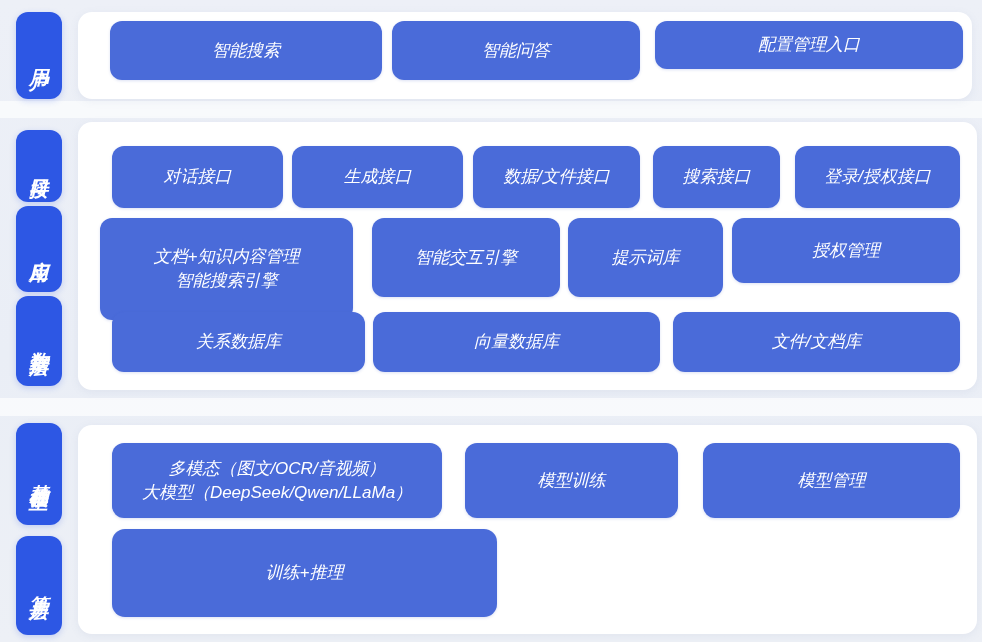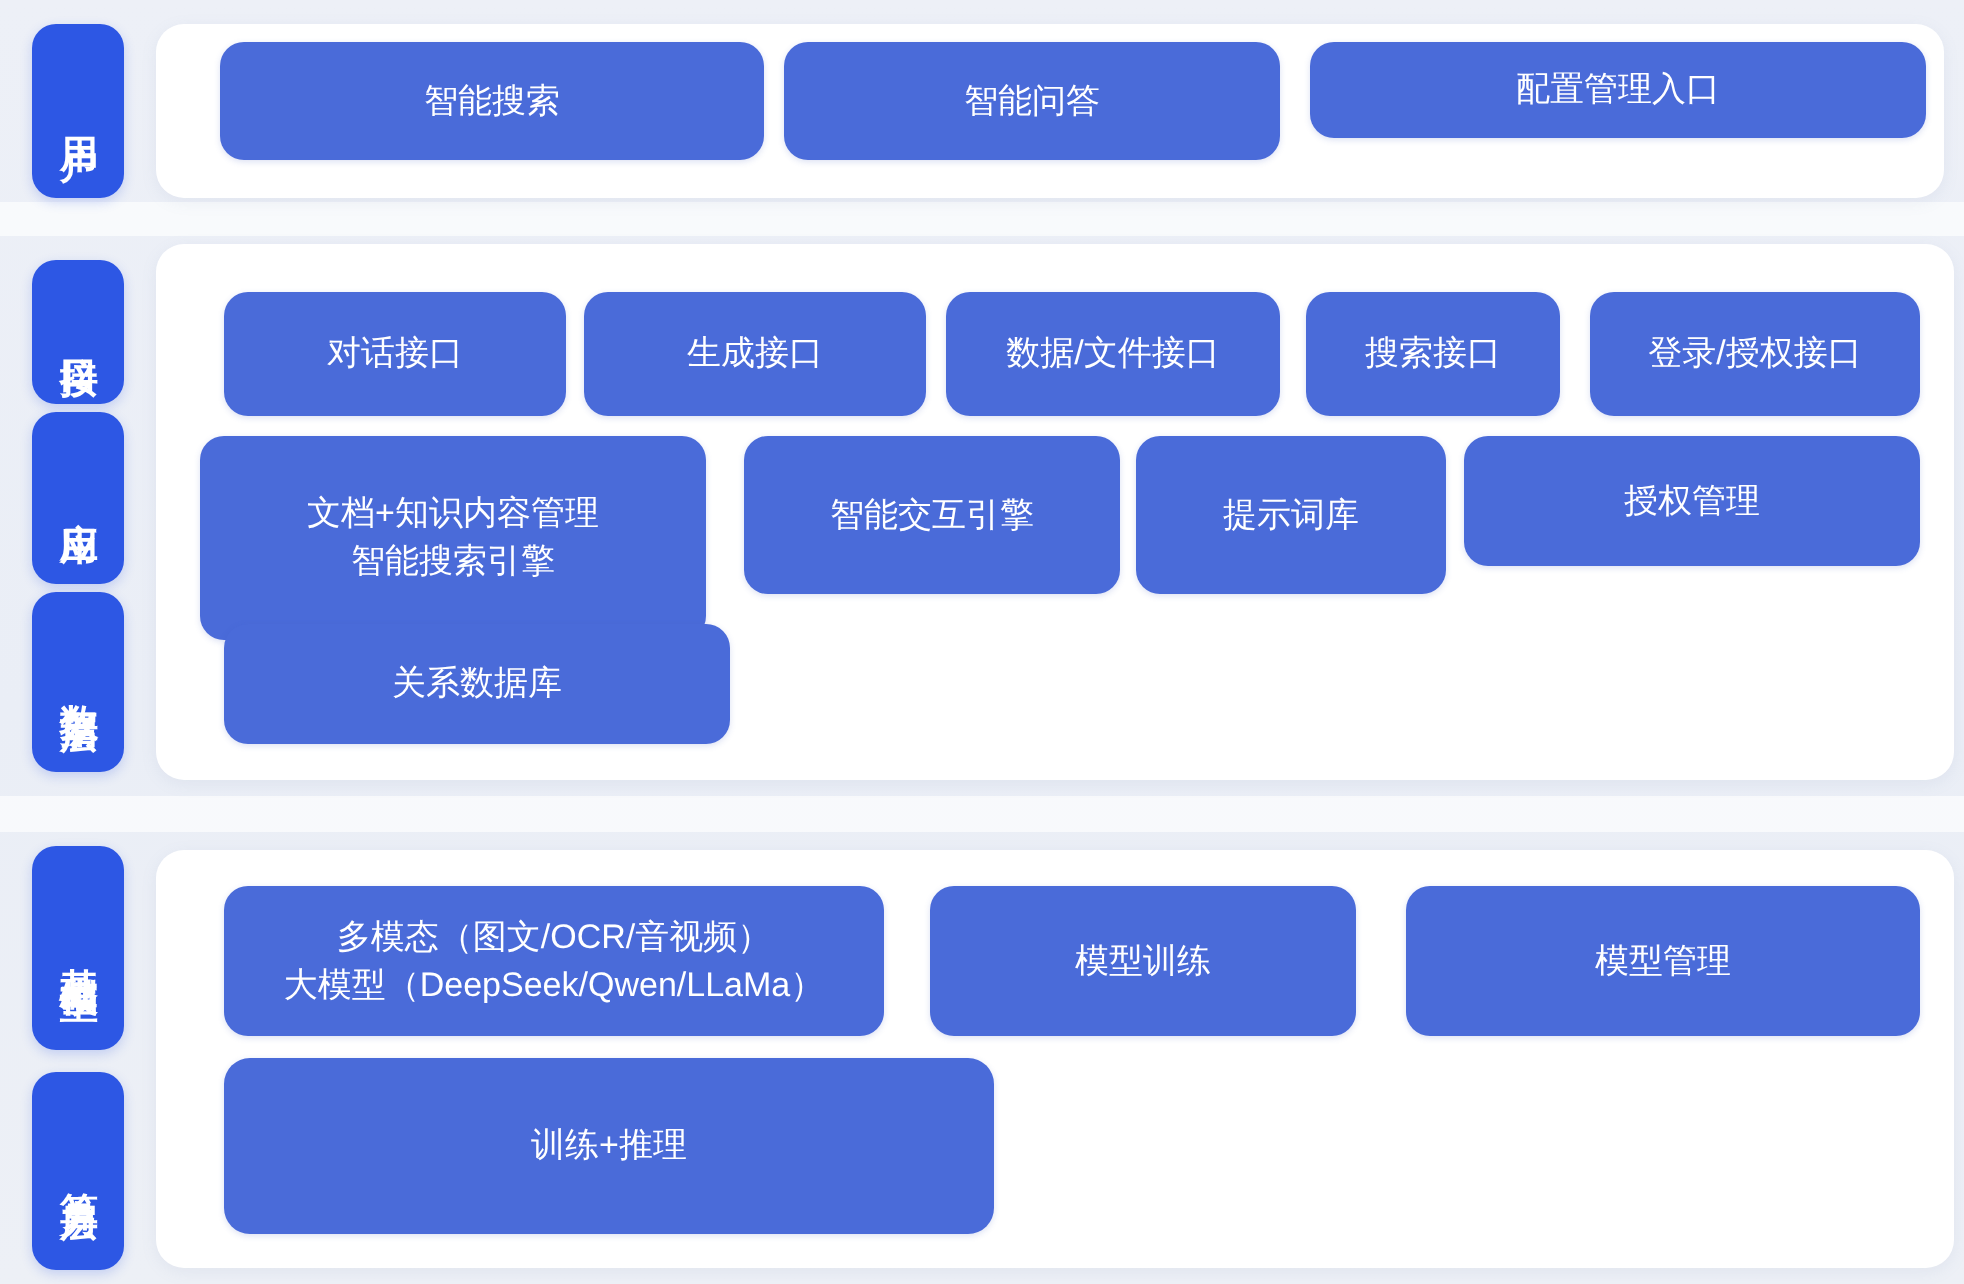--- a/index.html
+++ b/index.html
@@ -2,20 +2,21 @@
 <html><head>
 <meta charset="utf-8">
 <style>
   html,body{margin:0;padding:0;background:#f4f6fa;}
   .canvas{
     position:relative;
     width:982px;height:642px;
     background:linear-gradient(180deg,#edf0f7 0%,#eaeef6 55%,#edf0f6 100%);
     font-family:"Liberation Sans","DejaVu Sans",sans-serif;
     overflow:hidden;
+    font-style:italic;
   }
   
   .band{position:absolute;left:0;width:100%;background:rgba(255,255,255,0.65);pointer-events:none;}
   .band.b1{top:101px;height:17px;}
   .band.b2{top:398px;height:18px;}
 
   .card{
     position:absolute;
     background:#ffffff;
     border-radius:14px;
@@ -92,20 +93,22 @@
     <div class="btn" style="left:575px;top:24px;width:127px;height:62px">搜索接口</div>
     <div class="btn" style="left:717px;top:24px;width:165px;height:62px">登录/授权接口</div>
 
     <div class="btn" style="left:22px;top:96px;width:253px;height:102px">文档+知识内容管理
 智能搜索引擎</div>
     <div class="btn" style="left:294px;top:96px;width:188px;height:79px">智能交互引擎</div>
     <div class="btn" style="left:490px;top:96px;width:155px;height:79px">提示词库</div>
     <div class="btn" style="left:654px;top:96px;width:228px;height:65px">授权管理</div>
 
     <div class="btn" style="left:34px;top:190px;width:253px;height:60px">关系数据库</div>
+    <div class="btn" style="left:295px;top:190px;width:287px;height:60px">向量数据库</div>
+    <div class="btn" style="left:595px;top:190px;width:287px;height:60px">文件/文档库</div>
   </div>
 
   <div class="card" style="left:78px;top:425px;width:899px;height:209px">
 
     <div class="btn" style="left:387px;top:18px;width:213px;height:75px">模型训练</div>
     <div class="btn" style="left:34px;top:18px;width:330px;height:75px">多模态（图文/OCR/音视频）
 大模型（DeepSeek/Qwen/LLaMa）</div>
     <div class="btn" style="left:625px;top:18px;width:257px;height:75px">模型管理</div>
 
     <div class="btn big" style="left:34px;top:104px;width:385px;height:88px">训练+推理</div>

